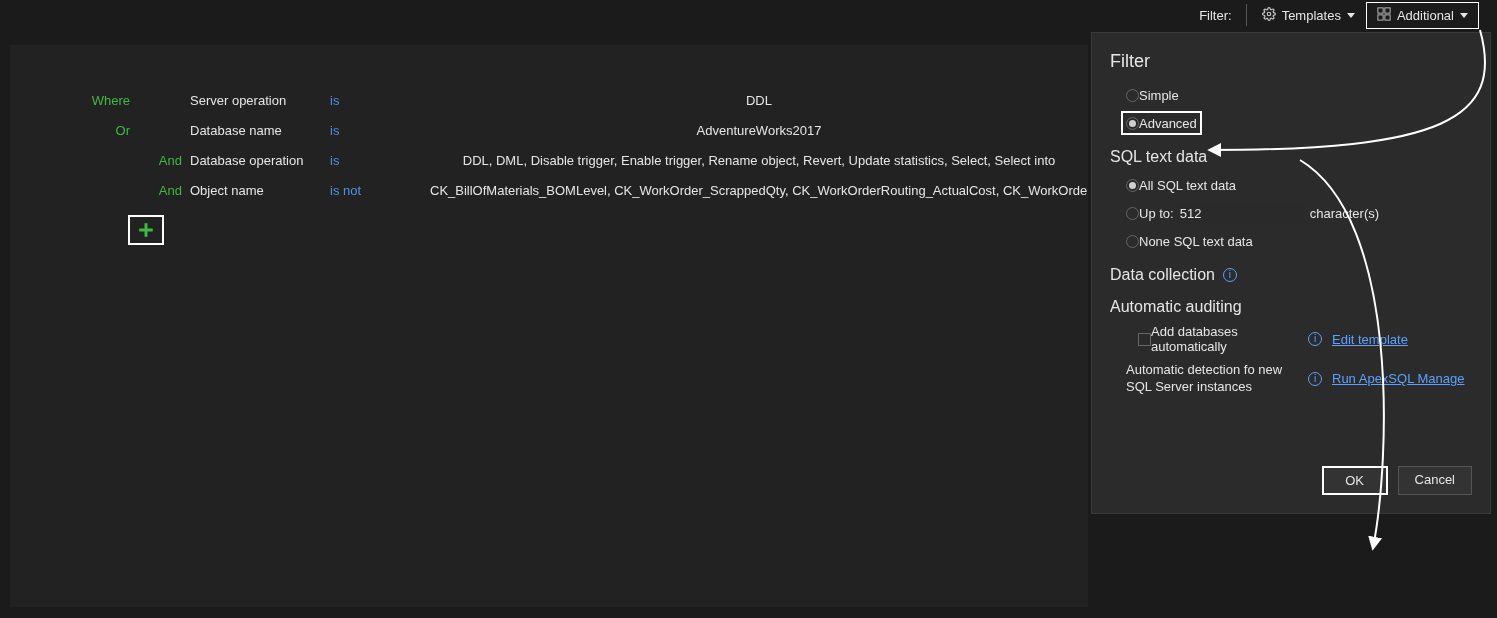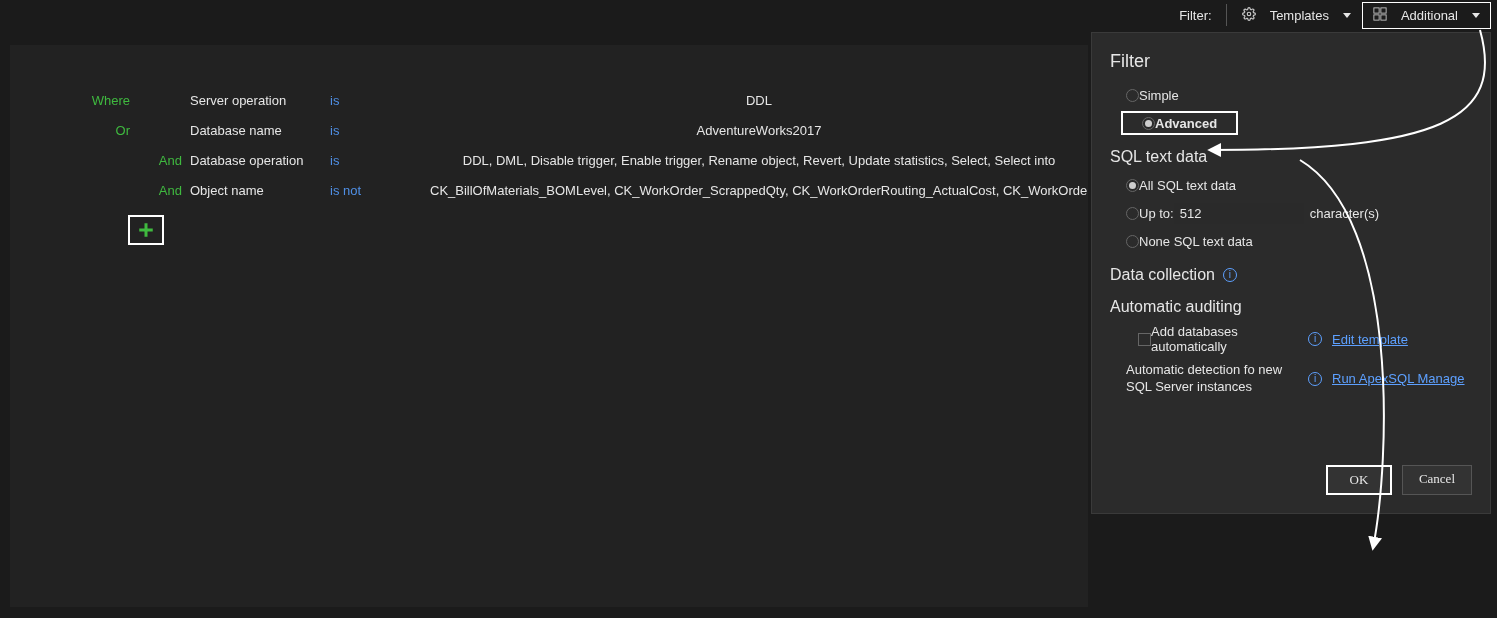--- a/index.html
+++ b/index.html
@@ -14,27 +14,27 @@
     --border:#444;
     --input-bg:#2a2a2a;
     --radio-outline:#666;
     --white:#ffffff;
   }
   *{box-sizing:border-box;font-family:"Segoe UI",Arial,sans-serif;}
   html,body{margin:0;padding:0;width:1497px;height:618px;background:var(--bg-dark);color:var(--text);overflow:hidden;}
   
   
   .toolbar{
-    position:absolute;top:0;right:0;height:30px;display:flex;align-items:center;gap:0;
+    position:absolute;top:0;right:12px;height:30px;display:flex;align-items:center;gap:0;
     font-size:13px;padding-right:6px;
   }
   .filter-label{color:var(--text);padding:0 10px;}
   .vsep{width:1px;height:22px;background:#555;margin:0 4px;}
   .tb-btn{
-    display:flex;align-items:center;gap:14px;padding:4px 10px;color:var(--text);
+    display:flex;align-items:center;gap:6px;padding:4px 10px;color:var(--text);
     border:1px solid transparent;cursor:pointer;
   }
   .tb-btn.outlined{border:1px solid var(--white);}
   .caret{width:0;height:0;border-left:4px solid transparent;border-right:4px solid transparent;border-top:5px solid var(--text);}
   
   
   .workspace{
     position:absolute;left:10px;top:45px;width:1078px;height:562px;background:var(--bg);
   }
   .rules{
@@ -63,39 +63,39 @@
   }
   .sp-title{font-size:18px;font-weight:400;margin:0 0 12px 0;}
   .sp-sub{font-size:16px;margin:14px 0 8px 0;display:flex;align-items:center;gap:8px;}
   .radio-group,.check-group{display:flex;flex-direction:column;gap:6px;padding-left:16px;}
   .opt{display:flex;align-items:center;gap:0;min-height:22px;}
   .radio,.check{
     width:13px;height:13px;border:1px solid var(--radio-outline);display:inline-block;flex:none;
   }
   .radio{border-radius:50%;position:relative;}
   .radio.sel::after{content:"";position:absolute;inset:2px;border-radius:50%;background:#cfcfcf;}
-  .opt.highlight{outline:2px solid var(--white);outline-offset:-1px;padding:2px 20px;margin-left:-4px;font-weight:bold;}
+  .opt.highlight{outline:2px solid var(--white);outline-offset:-1px;padding:2px 4px;margin-left:-4px;}
   .uptoval{
     background:var(--input-bg);border:none;color:var(--text);width:130px;padding:3px 6px;font-size:13px;
   }
   .char-suffix{margin-left:6px;}
   .info-icon{
     width:14px;height:14px;border:1.5px solid var(--link);border-radius:50%;display:inline-flex;
     align-items:center;justify-content:center;color:var(--link);font-size:10px;line-height:1;flex:none;
   }
   .auto-row{display:grid;grid-template-columns:1fr 20px 140px;align-items:center;gap:4px;padding-left:16px;margin-top:6px;}
   .link{color:var(--link);text-decoration:underline;cursor:pointer;font-size:13px;}
   .auto-desc{color:var(--text);font-size:13px;line-height:1.3;}
   
   .dlg-buttons{
     position:absolute;right:18px;bottom:18px;display:flex;gap:10px;
   }
   .dlg-btn{
     min-width:66px;padding:5px 16px;background:#333;border:1px solid #555;color:var(--text);
-    text-align:center;cursor:pointer;font-size:13px;font-family:Liberation Serif, serif;
+    text-align:center;cursor:pointer;font-size:13px;
   }
   .dlg-btn.primary{border:2px solid var(--white);}
   
   
   .overlay{position:absolute;inset:0;pointer-events:none;}
 </style>
 </head>
 <body>
 
 <div class="toolbar">

